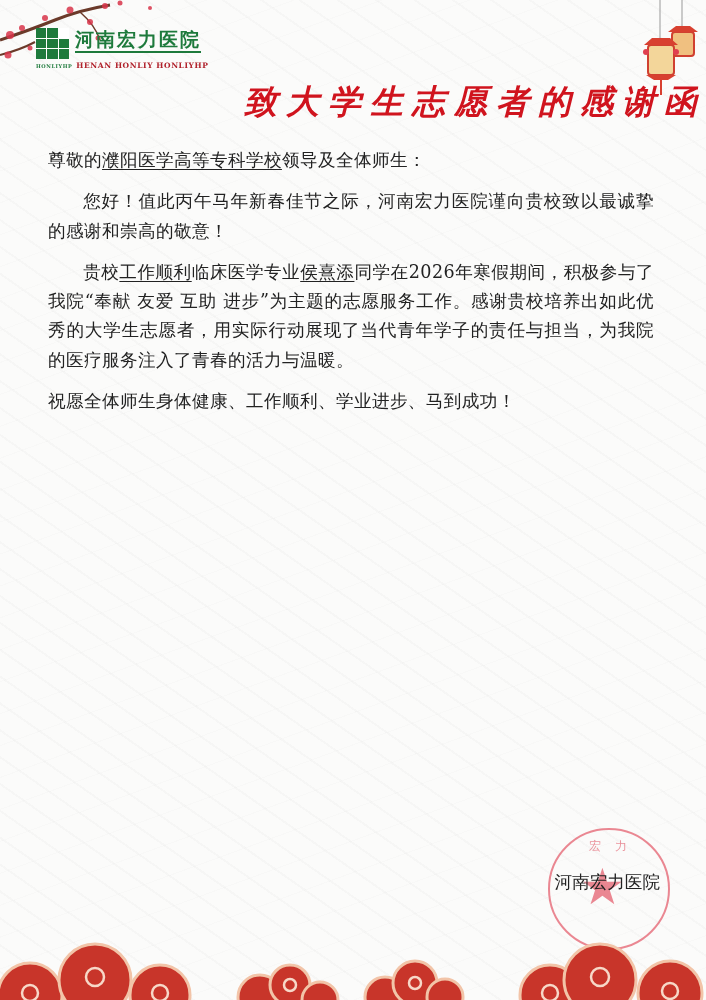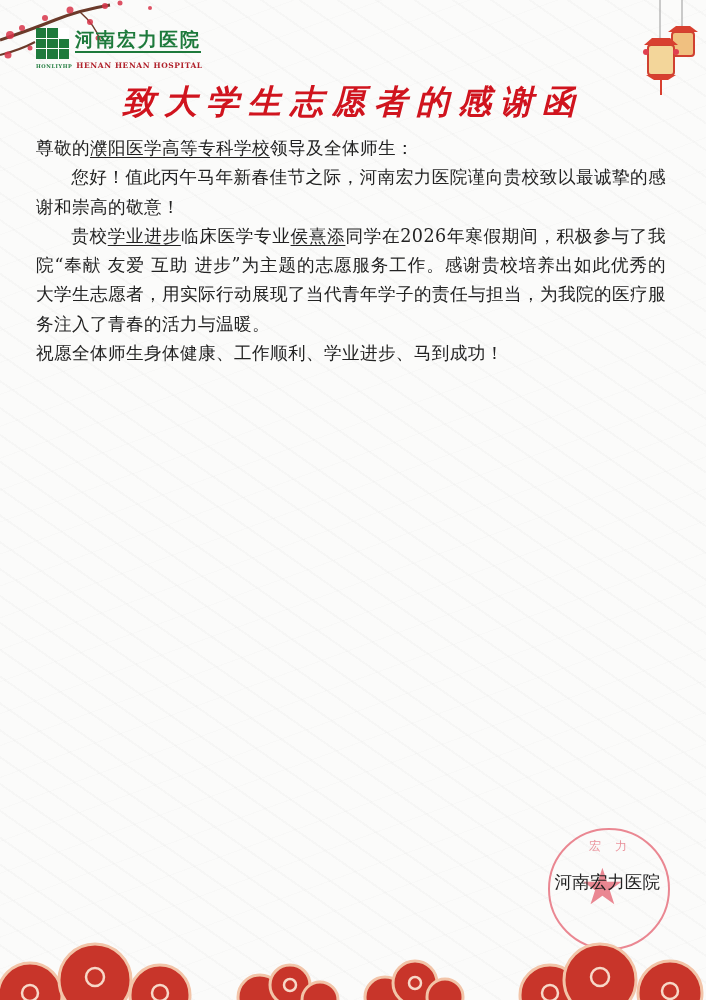--- a/index.html
+++ b/index.html
@@ -35,30 +35,30 @@
   .logo-en {
     position: absolute; left: 0; top: 33px;
     font-family: "DejaVu Serif", serif; font-weight: bold; font-size: 7.5px;
     color: #b0202a; letter-spacing: 0.6px; white-space: nowrap;
   }
   .logo-en .abbr { color: #1e7a3c; margin-right: 4px; font-size: 5px; }
   
   .lanterns { position: absolute; right: 6px; top: 0; width: 80px; height: 100px; }
   
   .title {
-    position: absolute; left: 0; right: 0; top: 80px; text-align: center;
+    position: absolute; left: 0; right: 0; top: 80px; text-align: right;
     font-family: "DejaVu Serif", serif; font-weight: bold; font-style: italic;
     font-size: 33px; letter-spacing: 9px; color: #d0141e;
   }
   
   .letter {
     position: absolute; left: 36px; top: 134px; width: 630px;
     font-size: 17.6px; line-height: 29.3px; letter-spacing: 0.4px;
   }
-  .letter p { margin: 0; text-indent: 2em; text-align: justify; }
+  .letter p { margin: 12px; text-indent: 2em; text-align: justify; }
   .letter .salutation { text-indent: 0; }
   .u { text-decoration: underline; text-underline-offset: 3px; }
   .sign {
     position: absolute; right: 46px; top: 868px; text-align: right;
     font-size: 17.6px; line-height: 29px;
   }
   .seal {
     position: absolute; left: 548px; top: 828px; width: 118px; height: 118px;
     border-radius: 50%; border: 2px solid rgba(220,40,60,0.55);
   }
@@ -105,21 +105,21 @@
       <span></span>
       <span></span>
     <span></span>
       <span></span>
       <span></span>
   </div>
   <div class="logo-text">
     <div class="logo-cn">河南宏力医院</div>
   </div>
   <div class="logo-en">
-    <span class="abbr">HONLIYHP</span><span>HENAN HENAN HOSPITAL</span>
+    <span class="abbr">HONLIYHP</span><span>HENAN HONLIY HONLIYHP</span>
   </div>
 </div>
 
 <svg class="lanterns" viewBox="0 0 80 100">
   <line x1="40" y1="0" x2="40" y2="40" stroke="#999" stroke-width="1"></line>
   <line x1="62" y1="0" x2="62" y2="28" stroke="#999" stroke-width="1"></line>
   <rect x="52" y="32" width="22" height="24" rx="3" fill="#f0c080" stroke="#d04030" stroke-width="2"></rect>
   <polygon points="48,32 78,32 70,26 56,26" fill="#d84030"></polygon>
   <rect x="28" y="45" width="26" height="30" rx="3" fill="#f3d69a" stroke="#d04030" stroke-width="2"></rect>
   <polygon points="24,45 58,45 50,38 32,38" fill="#d84030"></polygon>
@@ -127,21 +127,21 @@
   <line x1="41" y1="80" x2="41" y2="95" stroke="#d84030" stroke-width="2"></line>
   <circle cx="26" cy="52" r="3" fill="#e04050"></circle>
     <circle cx="56" cy="52" r="3" fill="#e04050"></circle>
 </svg>
 
 <div class="title">致大学生志愿者的感谢函</div>
 
 <div class="letter">
   <p class="salutation"><span>尊敬的</span><span class="u">濮阳医学高等专科学校</span><span>领导及全体师生：</span></p>
   <p>您好！值此丙午马年新春佳节之际，河南宏力医院谨向贵校致以最诚挚的感谢和崇高的敬意！</p>
-  <p><span>贵校</span><span class="u">学业进步</span><span>临床医学专业</span><span class="u">侯熹添</span><span>同学在2026年寒假期间，积极参与了我院“奉献 友爱 互助 进步”为主题的志愿服务工作。感谢贵校培养出如此优秀的大学生志愿者，用实际行动展现了当代青年学子的责任与担当，为我院的医疗服务注入了青春的活力与温暖。</span></p>
+  <p><span>贵校</span><span class="u">工作顺利</span><span>临床医学专业</span><span class="u">侯熹添</span><span>同学在2026年寒假期间，积极参与了我院“奉献 友爱 互助 进步”为主题的志愿服务工作。感谢贵校培养出如此优秀的大学生志愿者，用实际行动展现了当代青年学子的责任与担当，为我院的医疗服务注入了青春的活力与温暖。</span></p>
   <p class="salutation">祝愿全体师生身体健康、工作顺利、学业进步、马到成功！</p>
 </div>
 
 <div class="seal">
   <div class="seal-top">宏力</div>
   <div class="star">★</div>
 </div>
 
 <div class="sign">
   <div>河南宏力医院</div>

